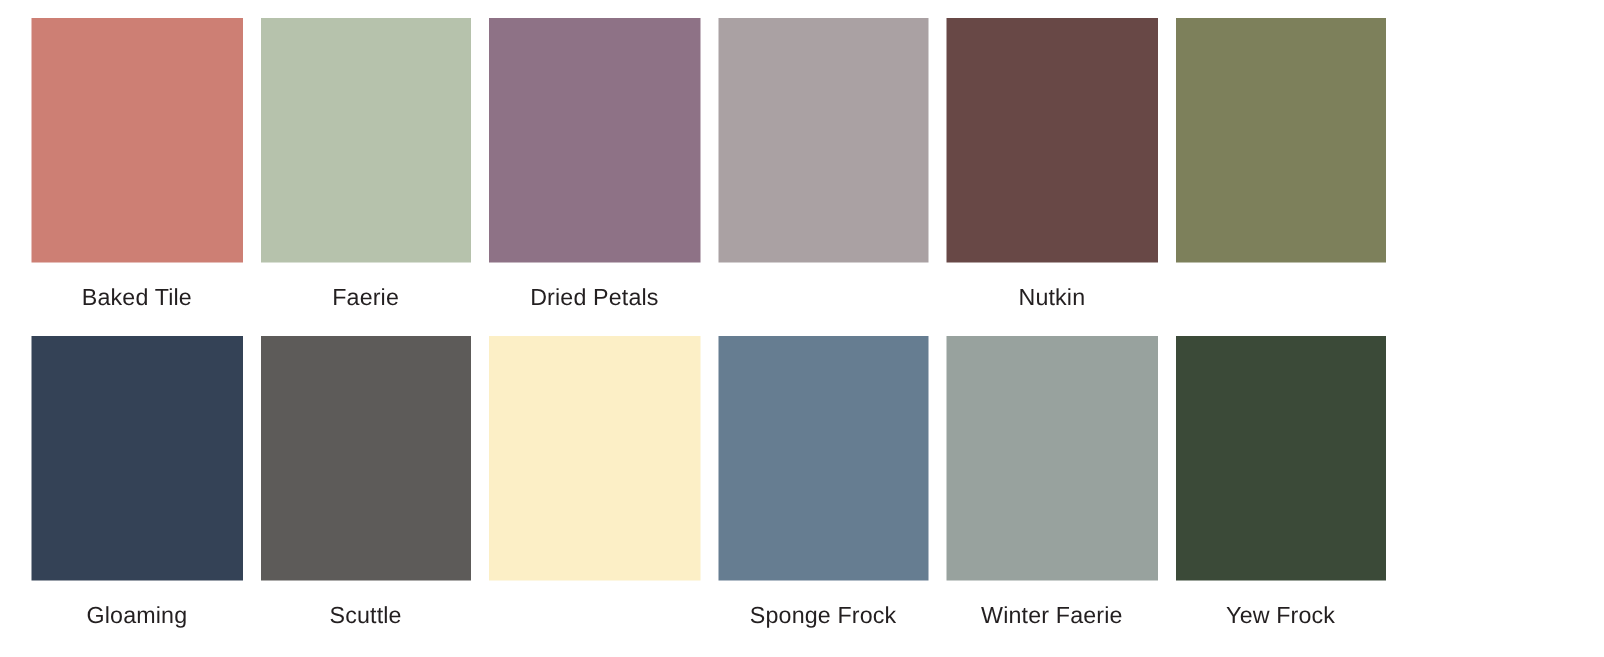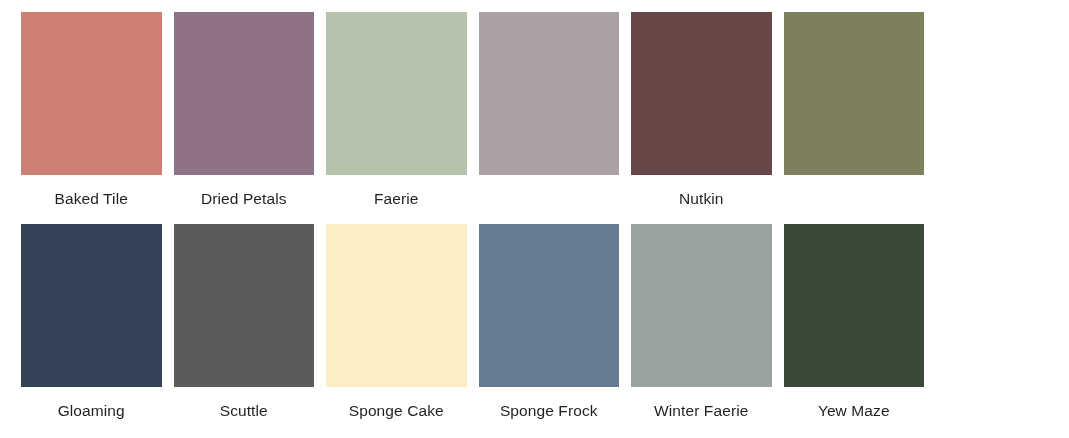--- a/index.html
+++ b/index.html
@@ -64,26 +64,26 @@
 <body>
 
 <div id="palette-grid">
 
   <div class="swatch-row">
     <div class="swatch-cell">
       <div class="swatch-chip" style="background-color: rgb(205, 127, 116);"></div>
       <div class="swatch-label">Baked Tile</div>
     </div>
     <div class="swatch-cell">
+      <div class="swatch-chip" style="background-color: rgb(182, 194, 172);"></div>
+      <div class="swatch-label">Faerie</div>
+    </div>
+    <div class="swatch-cell">
       <div class="swatch-chip" style="background-color: rgb(142, 114, 134);"></div>
       <div class="swatch-label">Dried Petals</div>
-    </div>
-    <div class="swatch-cell">
-      <div class="swatch-chip" style="background-color: rgb(182, 194, 172);"></div>
-      <div class="swatch-label">Faerie</div>
     </div>
     <div class="swatch-cell">
       <div class="swatch-chip" style="background-color: rgb(170, 161, 163);"></div>
     </div>
     <div class="swatch-cell">
       <div class="swatch-chip" style="background-color: rgb(104, 72, 70);"></div>
       <div class="swatch-label">Nutkin</div>
     </div>
     <div class="swatch-cell">
       <div class="swatch-chip" style="background-color: rgb(125, 128, 91);"></div>
@@ -94,29 +94,28 @@
     <div class="swatch-cell">
       <div class="swatch-chip" style="background-color: rgb(52, 66, 86);"></div>
       <div class="swatch-label">Gloaming</div>
     </div>
     <div class="swatch-cell">
       <div class="swatch-chip" style="background-color: rgb(93, 91, 89);"></div>
       <div class="swatch-label">Scuttle</div>
     </div>
     <div class="swatch-cell">
       <div class="swatch-chip" style="background-color: rgb(252, 239, 198);"></div>
-      <div class="swatch-label">Sponge Cake</div>
     </div>
     <div class="swatch-cell">
       <div class="swatch-chip" style="background-color: rgb(102, 125, 145);"></div>
       <div class="swatch-label">Sponge Frock</div>
     </div>
     <div class="swatch-cell">
       <div class="swatch-chip" style="background-color: rgb(152, 162, 158);"></div>
       <div class="swatch-label">Winter Faerie</div>
     </div>
     <div class="swatch-cell">
       <div class="swatch-chip" style="background-color: rgb(59, 74, 56);"></div>
-      <div class="swatch-label">Yew Maze</div>
+      <div class="swatch-label">Yew Frock</div>
     </div>
   </div>
 
 </div>
 
 </body></html>

